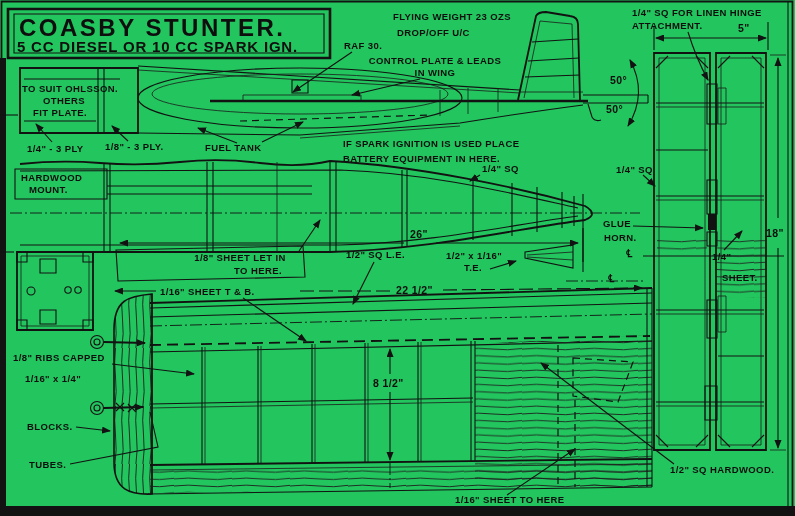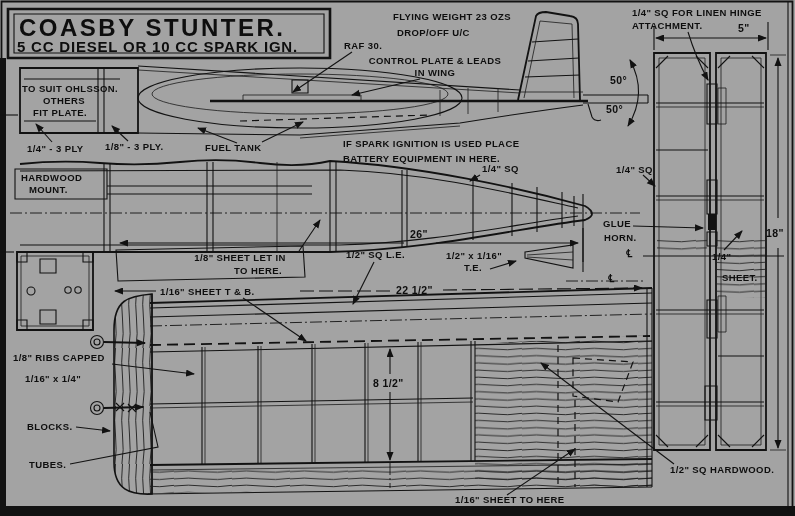--- a/index.html
+++ b/index.html
@@ -1,16 +1,16 @@
 <!DOCTYPE html>
 <html><head>
 <meta charset="utf-8">
 <style>
   html,body{margin:0;padding:0;background:#cfcfcf;}
-  .sheet{position:relative;width:795px;height:516px;background:#a3a3a3;overflow:hidden;}
+  .sheet{position:relative;width:795px;height:516px;background:#22c55e;overflow:hidden;}
   svg{position:absolute;left:0;top:0;}
   svg *{vector-effect:non-scaling-stroke;}
   .ln{stroke:#121212;fill:none;stroke-width:1.1;}
   .ln2{stroke:#121212;fill:none;stroke-width:1.8;}
   .ln3{stroke:#121212;fill:none;stroke-width:2.6;}
   .thin{stroke:#1a1a1a;fill:none;stroke-width:0.8;}
   .dash{stroke:#121212;fill:none;stroke-width:1.2;stroke-dasharray:7 5;}
   .hdash{stroke:#121212;fill:none;stroke-width:1.8;stroke-dasharray:11 6;}
   .cdash{stroke:#121212;fill:none;stroke-width:0.9;stroke-dasharray:12 3 2 3;}
   .fillk{fill:#121212;stroke:none;}

